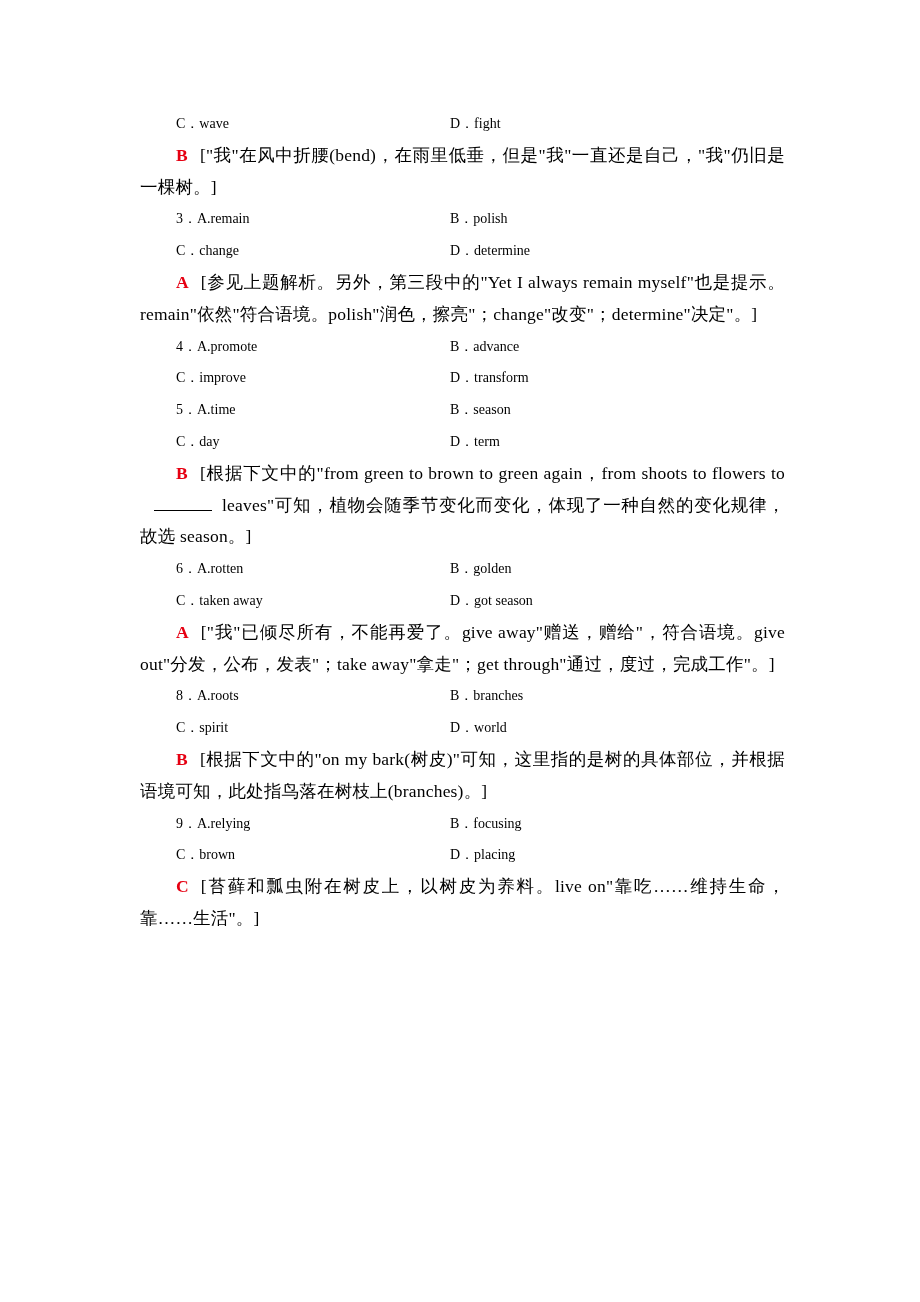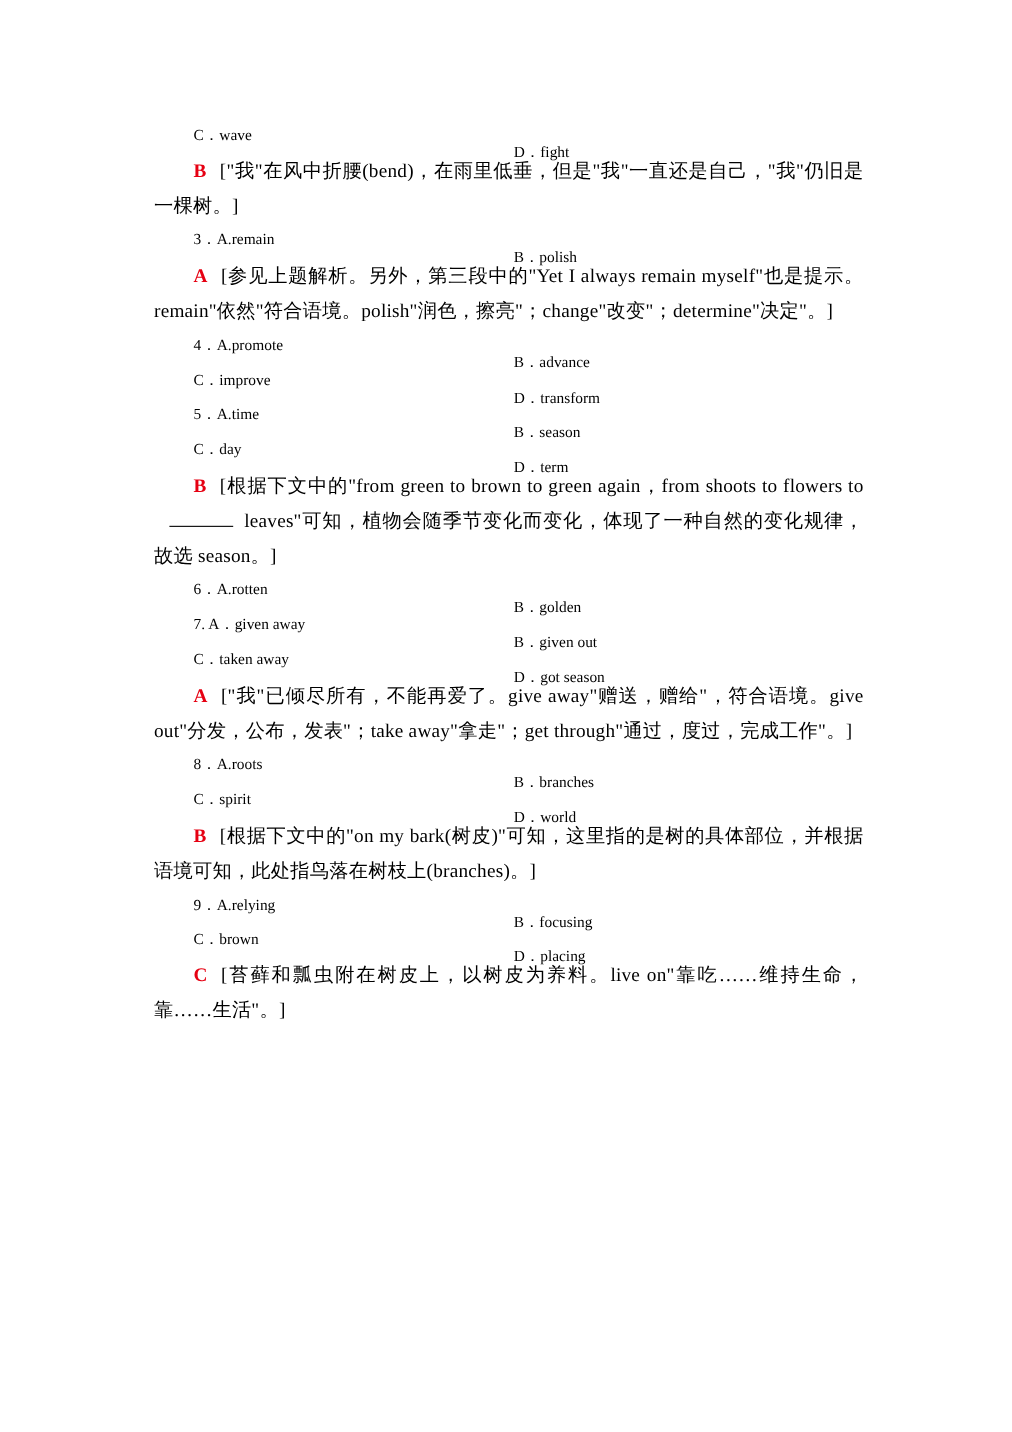--- a/index.html
+++ b/index.html
@@ -29,21 +29,21 @@
     }
     .opt-row {
       position: relative;
       display: block;
     }
     .opt {
       position: absolute;
       top: 0;
     }
     .opt.left { left: 36px; }
-    .opt.right { left: 327px; margin-top: 16px; }
+    .opt.right { left: 310px; }
     .explain {
       font-size: 17.5px;
       line-height: 31.8px;
       text-indent: 36px;
       text-align: justify;
       text-align-last: left;
       letter-spacing: 0.2px;
     }
     .ans {
       color: #e60012;
@@ -69,20 +69,24 @@
     <span class="opt right">D．fight</span>
   </div>
   <div class="explain">
     <span class="ans">B</span><span>["我"在风中折腰(bend)，在雨里低垂，但是"我"一直还是自己，"我"仍旧是一棵树。]</span>
   </div>
 
   <div class="line opt-row">
     <span class="opt left">3．A.remain</span>
     <span class="opt right">B．polish</span>
   </div>
+  <div class="line opt-row">
+    <span class="opt left">C．change</span>
+    <span class="opt right">D．determine</span>
+  </div>
   <div class="explain">
     <span class="ans">A</span><span>[参见上题解析。另外，第三段中的"Yet I always remain myself"也是提示。remain"依然"符合语境。polish"润色，擦亮"；change"改变"；determine"决定"。]</span>
   </div>
 
   <div class="line opt-row">
     <span class="opt left">4．A.promote</span>
     <span class="opt right">B．advance</span>
   </div>
   <div class="line opt-row">
     <span class="opt left">C．improve</span>
@@ -99,24 +103,20 @@
   </div>
   <div class="explain">
     <span class="ans">B</span><span>[根据下文中的"from green to brown to green again，from shoots to flowers to</span><span class="blank"></span><span>leaves"可知，植物会随季节变化而变化，体现了一种自然的变化规律，故选 season。]</span>
   </div>
 
   <div class="line opt-row">
     <span class="opt left">6．A.rotten</span>
     <span class="opt right">B．golden</span>
   </div>
 
-  <div class="line opt-row">
-    <span class="opt left">7. A．given away</span>
-    <span class="opt right">B．given out</span>
-  </div>
   <div class="line opt-row">
     <span class="opt left">C．taken away</span>
     <span class="opt right">D．got season</span>
   </div>
   <div class="explain">
     <span class="ans">A</span><span>["我"已倾尽所有，不能再爱了。give away"赠送，赠给"，符合语境。give out"分发，公布，发表"；take away"拿走"；get through"通过，度过，完成工作"。]</span>
   </div>
 
   <div class="line opt-row">
     <span class="opt left">8．A.roots</span>

